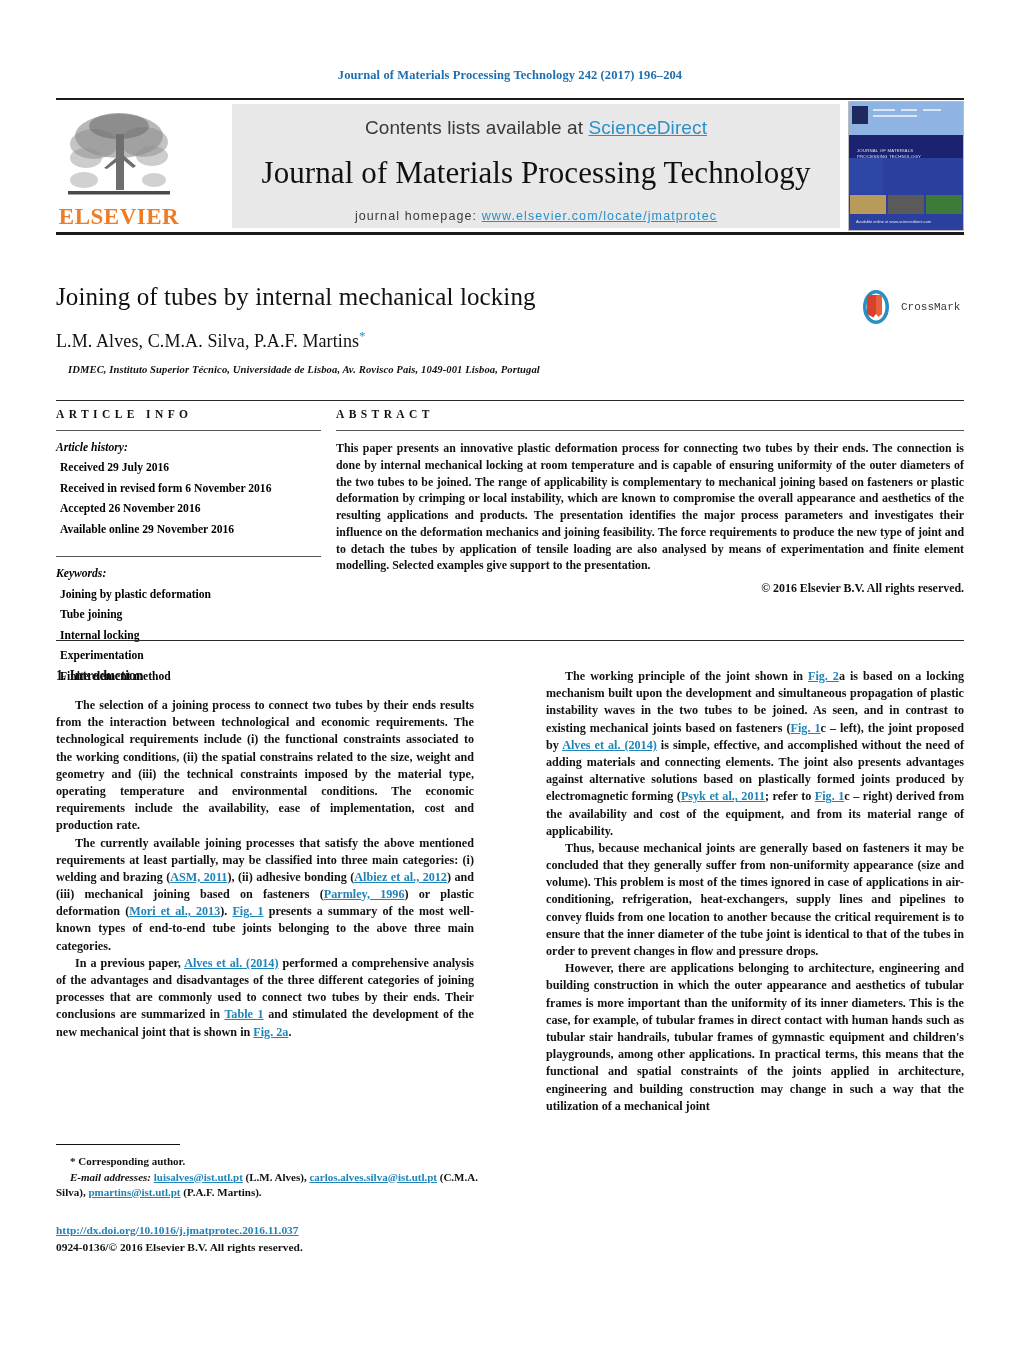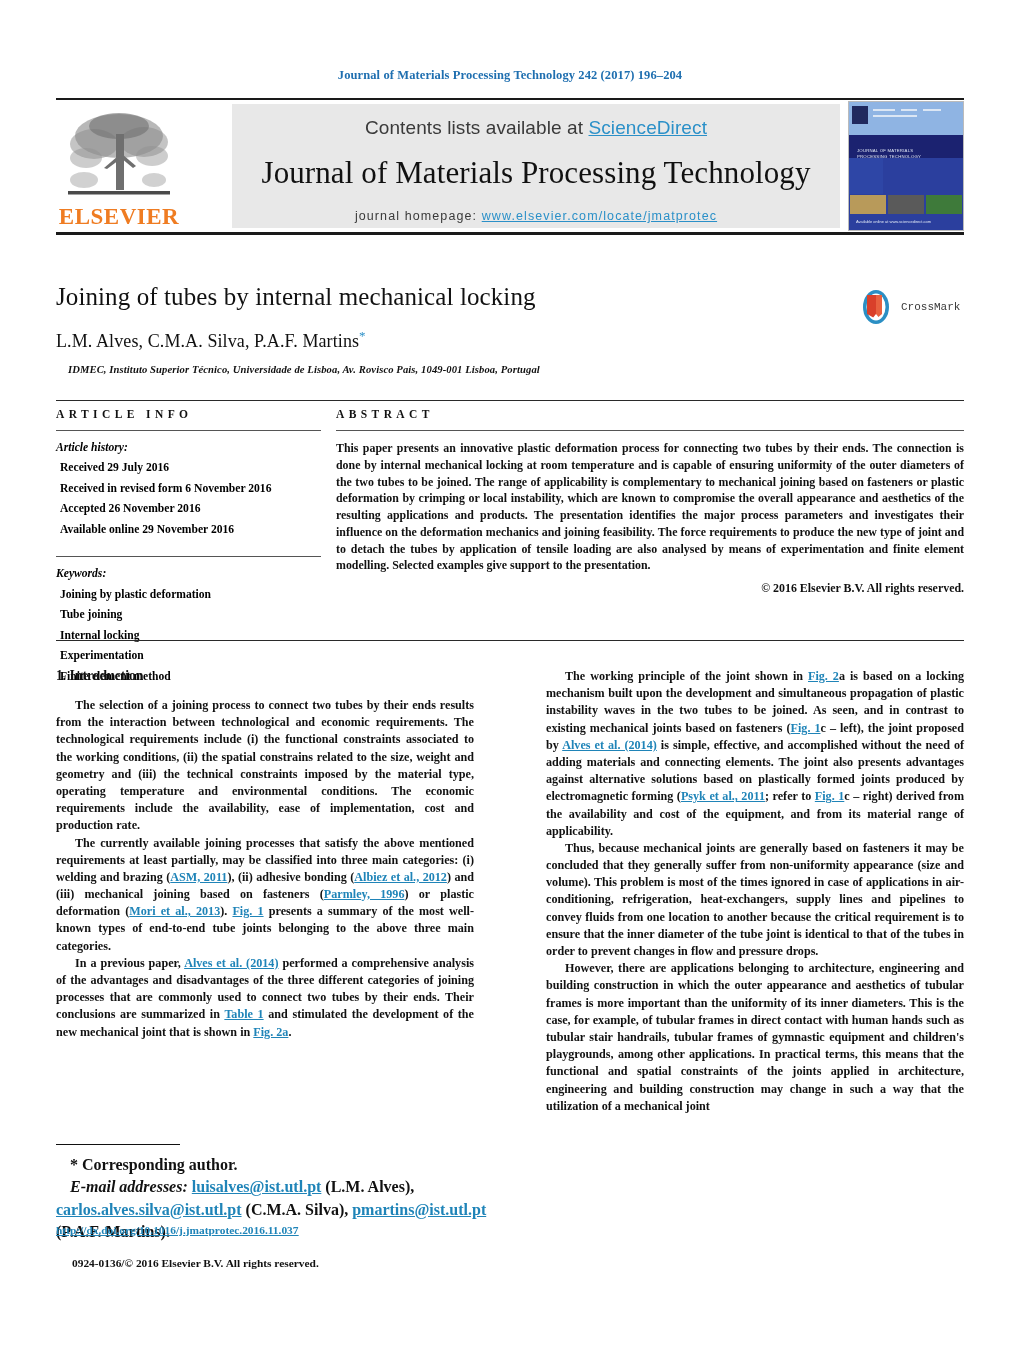--- a/index.html
+++ b/index.html
@@ -166,27 +166,27 @@
     font-size: 12.15px; font-weight: bold; line-height: 1.415;
     text-align: justify; margin: 0; text-indent: 19px; color: #111;
     -webkit-hyphens: auto; hyphens: auto;
   }
   .ref { color: #1f84b8; }
 
   
   .footnotes { position: absolute; top: 1144px; left: 56px; width: 436px; }
   .fn-rule { width: 124px; height: 1.4px; background: #111; margin-bottom: 9px; }
   .fn-line {
-    font-size: 16px; font-weight: bold; line-height: 1.38; margin: 0; color:#111;
+    font-size: 11px; font-weight: bold; line-height: 1.38; margin: 0; color:#111;
   }
   .fn-indent { text-indent: 14px; }
   .fn-em { font-style: italic; }
   .doi-block { position: absolute; top: 1222px; left: 56px; width: 460px; }
   .doi-line { font-size: 11.4px; font-weight: bold; color: #1f84b8; margin: 0; line-height: 1.45; text-decoration: underline; }
-  .issn-line { font-size: 11.4px; font-weight: bold; color: #111; margin: 16px; line-height: 1.45; }
+  .issn-line { font-size: 11.4px; font-weight: bold; color: #111; margin: 0; line-height: 1.45; }
 </style>
 </head>
 <body>
 
 <div class="page">
 
   <div class="running-head">Journal of Materials Processing Technology 242 (2017) 196–204</div>
 
   <div class="masthead">
     <div class="masthead-rule-top"></div>

